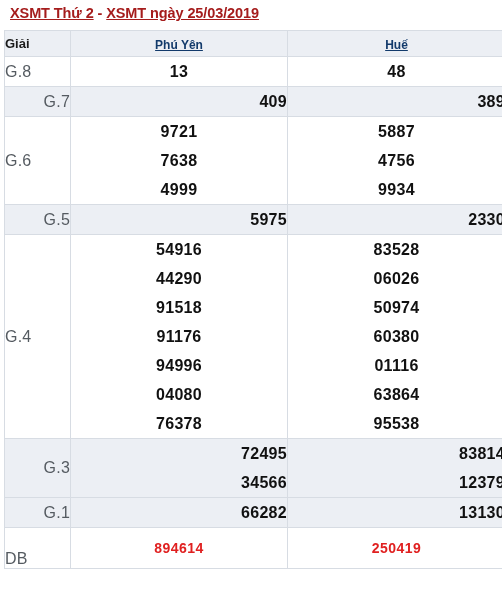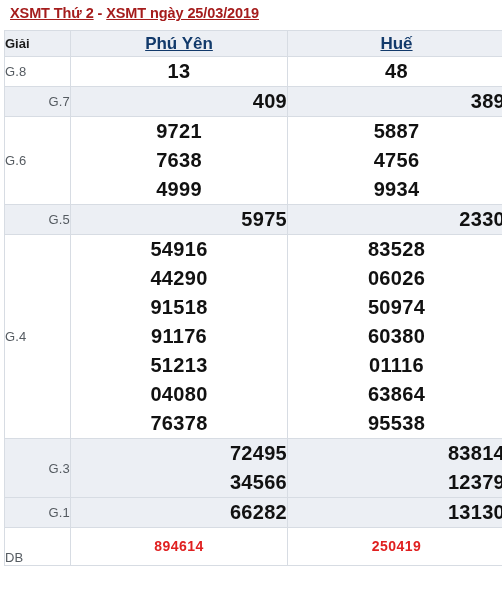--- a/index.html
+++ b/index.html
@@ -76,44 +76,44 @@
     font-size: 13px;
     font-weight: bold;
     color: #1b1b1b;
     text-align: left;
     padding-left: 10px;
   }
   th.prov-head {
     text-align: center;
   }
   .prov-link {
-    font-size: 17px;
+    font-size: 12px;
     font-weight: bold;
     color: #123a6b;
     text-decoration: underline;
     cursor: pointer;
   }
 
   tbody tr.odd  > td { background: #ffffff; }
   tbody tr.even > td { background: #eceff4; text-align: right; }
 
   td.prize-cell {
-    font-size: 13px;
+    font-size: 16px;
     color: #555b61;
     text-align: left;
     padding-left: 11px;
     vertical-align: top;
     padding-top: 8px;
     letter-spacing: 0.2px;
   }
   td.nums-cell {
     text-align: center;
   }
   .num {
-    font-size: 20px;
+    font-size: 16px;
     font-weight: bold;
     color: #111111;
     line-height: 29px;
     letter-spacing: 0.3px;
   }
   .num.special {
     color: #e02020;
     font-size: 14px;
     letter-spacing: 0.5px;
   }
@@ -195,21 +195,21 @@
             <div class="num">2330</div>
           </td>
         </tr>
         <tr class="odd row-h7">
           <td class="prize-cell">G.4</td>
           <td class="nums-cell">
             <div class="num">54916</div>
             <div class="num">44290</div>
             <div class="num">91518</div>
             <div class="num">91176</div>
-            <div class="num">51213</div>
+            <div class="num">94996</div>
             <div class="num">04080</div>
             <div class="num">76378</div>
           </td>
           <td class="nums-cell">
             <div class="num">83528</div>
             <div class="num">06026</div>
             <div class="num">50974</div>
             <div class="num">60380</div>
             <div class="num">01116</div>
             <div class="num">63864</div>

